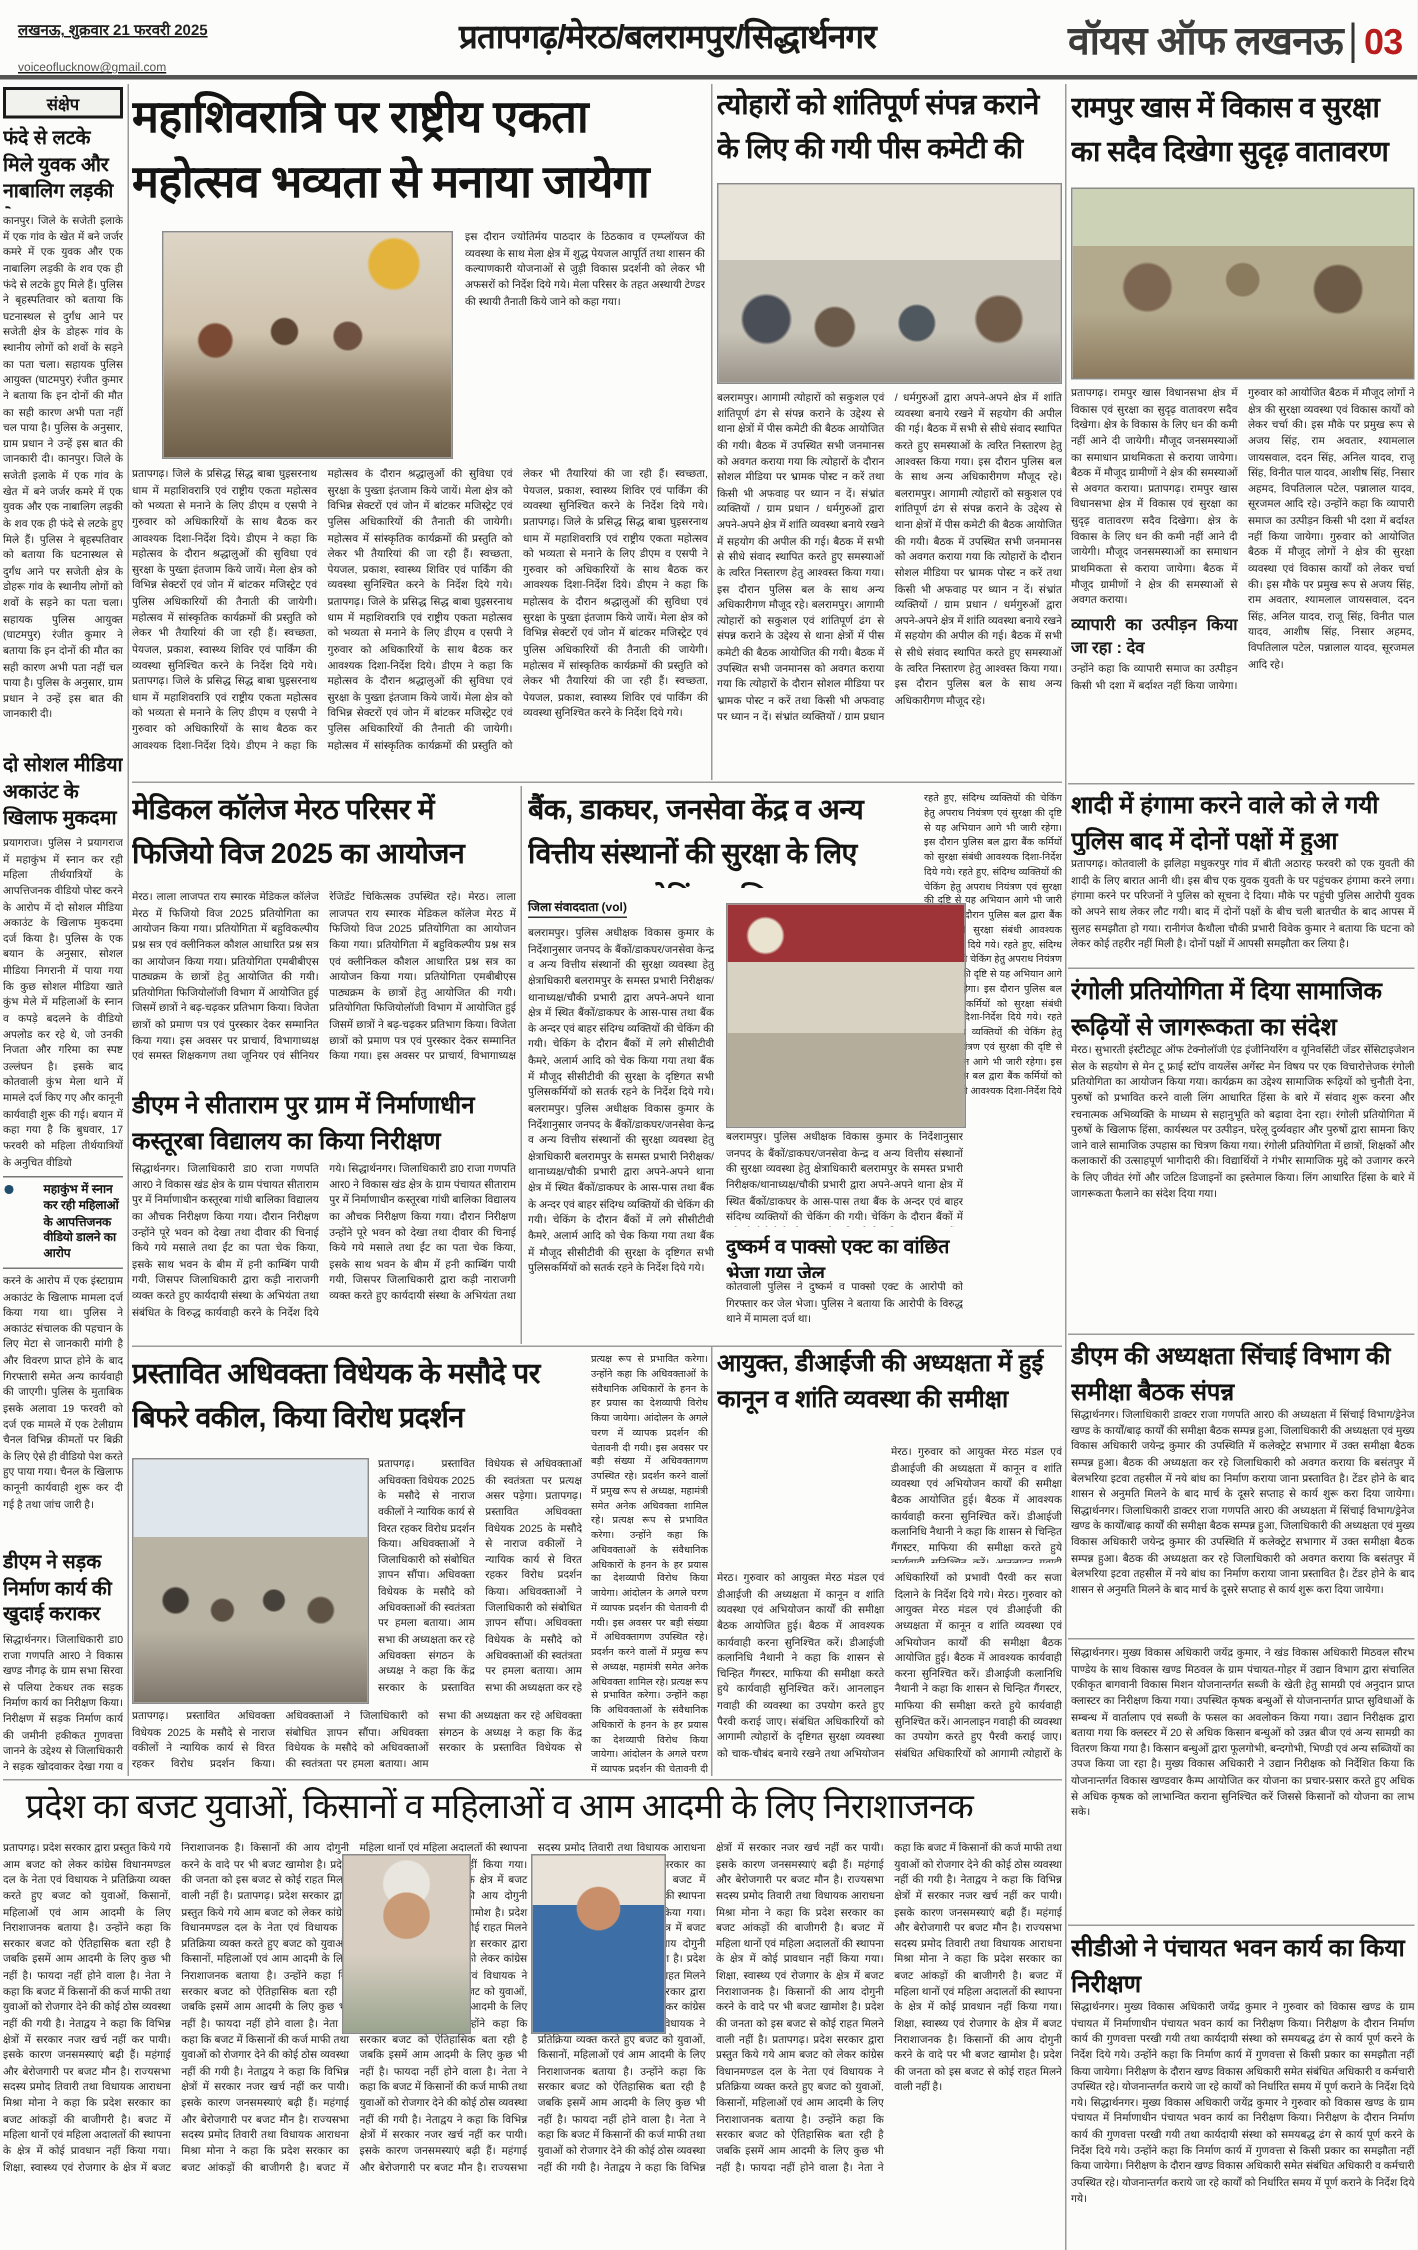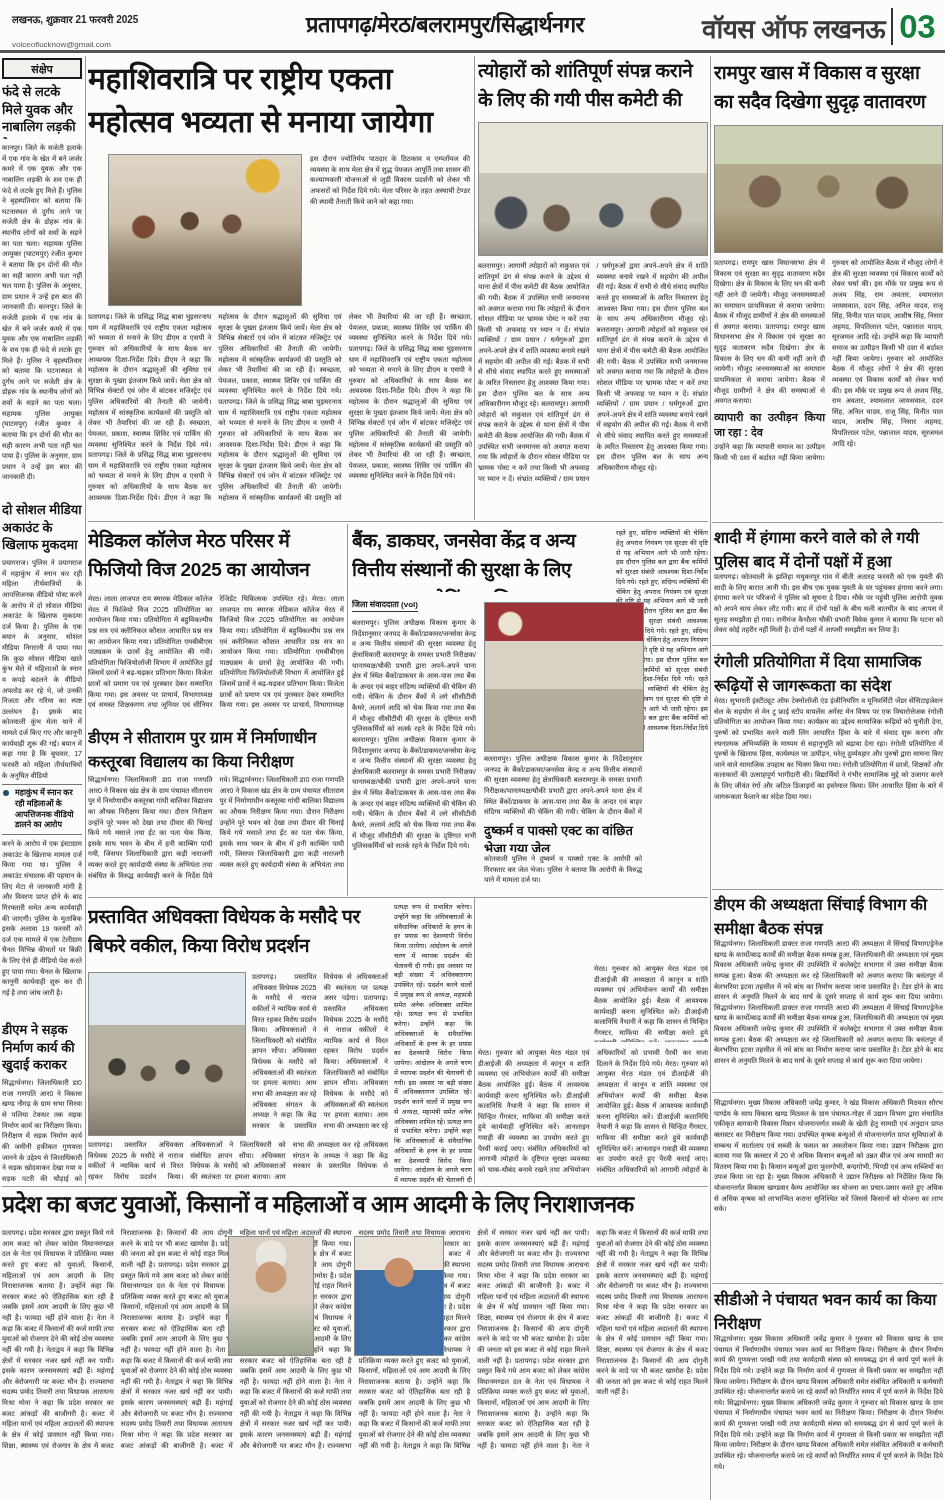--- a/index.html
+++ b/index.html
@@ -7,41 +7,41 @@
         font-family:"Liberation Sans","DejaVu Sans",sans-serif;color:#141414;overflow:hidden;}
   .abs{position:absolute;}
   
   .mh{border-bottom:1px solid #8a8a8a;}
   .mh-bar{background:#555;}
   .mh-date{font-size:10px;font-weight:bold;color:#222;}
   .mh-email{font-size:8px;color:#555;margin-top:14px;}
   .mh-regions{font-size:22px;font-weight:800;letter-spacing:-0.5px;color:#1a1a1a;text-align:center;}
   .brand{font-size:26px;font-weight:800;color:#3b3b3b;letter-spacing:-0.5px;white-space:nowrap;}
   .brand .of{color:#404040;}
-  .brand .pgno{color:#15803d;border-left:2px solid #333;padding-left:6px;margin-left:6px;font-size:33px;}
+  .brand .pgno{color:#b91c1c;border-left:2px solid #333;padding-left:6px;margin-left:6px;font-size:24px;}
   
   .vline{background:#9a9a9a;width:1px;}
   .hline{background:#9a9a9a;height:1px;}
   
   .h-xl{font-weight:800;font-size:30px;line-height:1.42;letter-spacing:-0.5px;overflow:hidden;}
   .h-lg{font-weight:800;font-size:19px;line-height:1.55;letter-spacing:-0.3px;overflow:hidden;}
   .h-md{font-weight:800;font-size:16px;line-height:1.5;overflow:hidden;}
   .h-sm{font-weight:800;font-size:13px;line-height:1.35;overflow:hidden;}
-  .h-budget{font-weight:700;font-size:23px;line-height:1.3;letter-spacing:-0.6px;white-space:nowrap;overflow:hidden;}
+  .h-budget{font-weight:400;font-size:23px;line-height:1.3;letter-spacing:-0.6px;white-space:nowrap;overflow:hidden;margin-left:15px;}
   .subhead{font-weight:800;font-size:11px;line-height:1.35;display:block;margin:3px 0;}
   
   .bt{font-size:7px;line-height:1.52;text-align:justify;color:#1d1d1d;overflow:hidden;word-break:break-word;}
   .bt-s{font-size:6.5px;line-height:1.5;text-align:justify;color:#1d1d1d;overflow:hidden;word-break:break-word;}
   .cols2{column-count:2;column-gap:7px;}
   .cols3{column-count:3;column-gap:7px;}
   .cols6{column-count:6;column-gap:7px;}
   .byline{font-size:8px;font-weight:bold;border-bottom:1px solid #333;display:inline-block;padding-bottom:2px;}
   
   .kicker{border:2px solid #1a1a1a;background:#f1f1ee;font-weight:800;font-size:11px;text-align:center;padding:1px 0;}
-  .notebox{border-top:1px solid #777;border-bottom:1px solid #777;padding:3px 1px;display:flex;gap:6px;align-items:flex-start;}
+  .notebox{border-top:1px solid #777;border-bottom:1px solid #777;padding:3px 1px;display:flex;gap:20px;align-items:flex-start;}
   .dot{width:6px;height:6px;border-radius:50%;flex:0 0 auto;margin-top:2px;}
   .dot-blue{background:#1f4e6e;}
   .dot-red{background:#b03a2e;}
   .noteb{font-size:8px;font-weight:800;line-height:1.35;}
   
   .photo{border:1px solid #8a8a8a;overflow:hidden;}
   .ph-shiv{background:
     radial-gradient(circle at 80% 14%, #e3b33c 0 8%, transparent 9%),
     radial-gradient(circle at 18% 48%, #7a4a35 0 6%, transparent 7%),
     radial-gradient(circle at 42% 44%, #5d4634 0 6%, transparent 7%),
@@ -74,21 +74,21 @@
   .ph-woman{background:
     radial-gradient(circle at 50% 30%, #c98f6a 0 15%, transparent 16%),
     linear-gradient(180deg,#e8e2d8 0 28%, #3e6ea6 28% 100%);}
 </style>
 </head>
 <body>
 
 <div class="page">
 
   <div class="abs mh" style="left:0;top:0;width:945px;height:50px;">
-    <div class="abs" style="left:12px;top:12px;">
+    <div class="abs" style="left:12px;top:12px;text-decoration:underline;">
       <div class="mh-date">लखनऊ, शुक्रवार 21 फरवरी 2025</div>
       <div class="mh-email">voiceoflucknow@gmail.com</div>
     </div>
     <div class="abs mh-regions" style="left:230px;top:8px;width:430px;">प्रतापगढ़/मेरठ/बलरामपुर/सिद्धार्थनगर</div>
     <div class="abs brand" style="right:10px;top:8px;">
       <span>वॉयस</span>
       <span class="of">ऑफ</span>
       <span>लखनऊ</span><span class="pgno">03</span>
     </div>
   </div>
@@ -179,20 +179,21 @@
 
   <div class="abs" style="left:88px;top:902px;width:384px;height:282px;">
     <div class="abs h-lg" style="left:0;top:0;width:300px;height:64px;">प्रस्तावित अधिवक्ता विधेयक के मसौदे पर बिफरे वकील, किया विरोध प्रदर्शन</div>
     <div class="abs bt-s" style="left:306px;top:0;width:78px;height:282px;">प्रत्यक्ष रूप से प्रभावित करेगा। उन्होंने कहा कि अधिवक्ताओं के संवैधानिक अधिकारों के हनन के हर प्रयास का देशव्यापी विरोध किया जायेगा। आंदोलन के अगले चरण में व्यापक प्रदर्शन की चेतावनी दी गयी। इस अवसर पर बड़ी संख्या में अधिवक्तागण उपस्थित रहे। प्रदर्शन करने वालों में प्रमुख रूप से अध्यक्ष, महामंत्री समेत अनेक अधिवक्ता शामिल रहे। प्रत्यक्ष रूप से प्रभावित करेगा। उन्होंने कहा कि अधिवक्ताओं के संवैधानिक अधिकारों के हनन के हर प्रयास का देशव्यापी विरोध किया जायेगा। आंदोलन के अगले चरण में व्यापक प्रदर्शन की चेतावनी दी गयी। इस अवसर पर बड़ी संख्या में अधिवक्तागण उपस्थित रहे। प्रदर्शन करने वालों में प्रमुख रूप से अध्यक्ष, महामंत्री समेत अनेक अधिवक्ता शामिल रहे। प्रत्यक्ष रूप से प्रभावित करेगा। उन्होंने कहा कि अधिवक्ताओं के संवैधानिक अधिकारों के हनन के हर प्रयास का देशव्यापी विरोध किया जायेगा। आंदोलन के अगले चरण में व्यापक प्रदर्शन की चेतावनी दी गयी। इस अवसर पर बड़ी संख्या में अधिवक्तागण उपस्थित रहे। प्रदर्शन करने वालों में प्रमुख रूप से अध्यक्ष, महामंत्री समेत अनेक अधिवक्ता शामिल रहे।</div>
     <div class="abs photo ph-protest" style="left:0;top:70px;width:156px;height:162px;"></div>
     <div class="abs bt cols2" style="left:164px;top:70px;width:136px;height:162px;">प्रतापगढ़। प्रस्तावित अधिवक्ता विधेयक 2025 के मसौदे से नाराज वकीलों ने न्यायिक कार्य से विरत रहकर विरोध प्रदर्शन किया। अधिवक्ताओं ने जिलाधिकारी को संबोधित ज्ञापन सौंपा। अधिवक्ता विधेयक के मसौदे को अधिवक्ताओं की स्वतंत्रता पर हमला बताया। आम सभा की अध्यक्षता कर रहे अधिवक्ता संगठन के अध्यक्ष ने कहा कि केंद्र सरकार के प्रस्तावित विधेयक से अधिवक्ताओं की स्वतंत्रता पर प्रत्यक्ष असर पड़ेगा। प्रतापगढ़। प्रस्तावित अधिवक्ता विधेयक 2025 के मसौदे से नाराज वकीलों ने न्यायिक कार्य से विरत रहकर विरोध प्रदर्शन किया। अधिवक्ताओं ने जिलाधिकारी को संबोधित ज्ञापन सौंपा। अधिवक्ता विधेयक के मसौदे को अधिवक्ताओं की स्वतंत्रता पर हमला बताया। आम सभा की अध्यक्षता कर रहे अधिवक्ता संगठन के अध्यक्ष ने कहा कि केंद्र सरकार के प्रस्तावित विधेयक से अधिवक्ताओं की स्वतंत्रता पर प्रत्यक्ष असर पड़ेगा।</div>
     <div class="abs bt cols3" style="left:0;top:238px;width:300px;height:44px;">प्रतापगढ़। प्रस्तावित अधिवक्ता विधेयक 2025 के मसौदे से नाराज वकीलों ने न्यायिक कार्य से विरत रहकर विरोध प्रदर्शन किया। अधिवक्ताओं ने जिलाधिकारी को संबोधित ज्ञापन सौंपा। अधिवक्ता विधेयक के मसौदे को अधिवक्ताओं की स्वतंत्रता पर हमला बताया। आम सभा की अध्यक्षता कर रहे अधिवक्ता संगठन के अध्यक्ष ने कहा कि केंद्र सरकार के प्रस्तावित विधेयक से अधिवक्ताओं की स्वतंत्रता पर प्रत्यक्ष असर पड़ेगा।</div>
   </div>
 
   <div class="abs" style="left:478px;top:898px;width:230px;height:286px;">
+    <div class="h-md" style="height:60px;">आयुक्त, डीआईजी की अध्यक्षता में हुई कानून व शांति व्यवस्था की समीक्षा</div>
     <div class="abs bt" style="left:116px;top:66px;width:114px;height:78px;">मेरठ। गुरुवार को आयुक्त मेरठ मंडल एवं डीआईजी की अध्यक्षता में कानून व शांति व्यवस्था एवं अभियोजन कार्यों की समीक्षा बैठक आयोजित हुई। बैठक में आवश्यक कार्यवाही करना सुनिश्चित करें। डीआईजी कलानिधि नैथानी ने कहा कि शासन से चिन्हित गैंगस्टर, माफिया की समीक्षा करते हुये कार्यवाही सुनिश्चित करें। आनलाइन गवाही की व्यवस्था का उपयोग करते हुए पैरवी कराई जाए। संबंधित अधिकारियों को आगामी त्योहारों के दृष्टिगत सुरक्षा व्यवस्था को चाक-चौबंद बनाये रखने तथा अभियोजन अधिकारियों को प्रभावी पैरवी कर सजा दिलाने के निर्देश दिये गये।</div>
     <div class="abs bt cols2" style="left:0;top:150px;width:230px;height:136px;">मेरठ। गुरुवार को आयुक्त मेरठ मंडल एवं डीआईजी की अध्यक्षता में कानून व शांति व्यवस्था एवं अभियोजन कार्यों की समीक्षा बैठक आयोजित हुई। बैठक में आवश्यक कार्यवाही करना सुनिश्चित करें। डीआईजी कलानिधि नैथानी ने कहा कि शासन से चिन्हित गैंगस्टर, माफिया की समीक्षा करते हुये कार्यवाही सुनिश्चित करें। आनलाइन गवाही की व्यवस्था का उपयोग करते हुए पैरवी कराई जाए। संबंधित अधिकारियों को आगामी त्योहारों के दृष्टिगत सुरक्षा व्यवस्था को चाक-चौबंद बनाये रखने तथा अभियोजन अधिकारियों को प्रभावी पैरवी कर सजा दिलाने के निर्देश दिये गये। मेरठ। गुरुवार को आयुक्त मेरठ मंडल एवं डीआईजी की अध्यक्षता में कानून व शांति व्यवस्था एवं अभियोजन कार्यों की समीक्षा बैठक आयोजित हुई। बैठक में आवश्यक कार्यवाही करना सुनिश्चित करें। डीआईजी कलानिधि नैथानी ने कहा कि शासन से चिन्हित गैंगस्टर, माफिया की समीक्षा करते हुये कार्यवाही सुनिश्चित करें। आनलाइन गवाही की व्यवस्था का उपयोग करते हुए पैरवी कराई जाए। संबंधित अधिकारियों को आगामी त्योहारों के दृष्टिगत सुरक्षा व्यवस्था को चाक-चौबंद बनाये रखने तथा अभियोजन अधिकारियों को प्रभावी पैरवी कर सजा दिलाने के निर्देश दिये गये।</div>
   </div>
 
   <div class="abs" style="left:714px;top:893px;width:229px;height:196px;">
     <div class="h-md" style="height:44px;">डीएम की अध्यक्षता सिंचाई विभाग की समीक्षा बैठक संपन्न</div>
     <div class="bt" style="margin-top:2px;height:146px;">सिद्धार्थनगर। जिलाधिकारी डाक्टर राजा गणपति आर0 की अध्यक्षता में सिंचाई विभाग/ड्रेनेज खण्ड के कार्यों/बाढ़ कार्यों की समीक्षा बैठक सम्पन्न हुआ, जिलाधिकारी की अध्यक्षता एवं मुख्य विकास अधिकारी जयेन्द्र कुमार की उपस्थिति में कलेक्ट्रेट सभागार में उक्त समीक्षा बैठक सम्पन्न हुआ। बैठक की अध्यक्षता कर रहे जिलाधिकारी को अवगत कराया कि बसंतपुर में बेलभरिया इटवा तहसील में नये बांध का निर्माण कराया जाना प्रस्तावित है। टेंडर होने के बाद शासन से अनुमति मिलने के बाद मार्च के दूसरे सप्ताह से कार्य शुरू करा दिया जायेगा। सिद्धार्थनगर। जिलाधिकारी डाक्टर राजा गणपति आर0 की अध्यक्षता में सिंचाई विभाग/ड्रेनेज खण्ड के कार्यों/बाढ़ कार्यों की समीक्षा बैठक सम्पन्न हुआ, जिलाधिकारी की अध्यक्षता एवं मुख्य विकास अधिकारी जयेन्द्र कुमार की उपस्थिति में कलेक्ट्रेट सभागार में उक्त समीक्षा बैठक सम्पन्न हुआ। बैठक की अध्यक्षता कर रहे जिलाधिकारी को अवगत कराया कि बसंतपुर में बेलभरिया इटवा तहसील में नये बांध का निर्माण कराया जाना प्रस्तावित है। टेंडर होने के बाद शासन से अनुमति मिलने के बाद मार्च के दूसरे सप्ताह से कार्य शुरू करा दिया जायेगा।</div>
   </div>
 
   <div class="abs" style="left:714px;top:1096px;width:229px;height:184px;">

